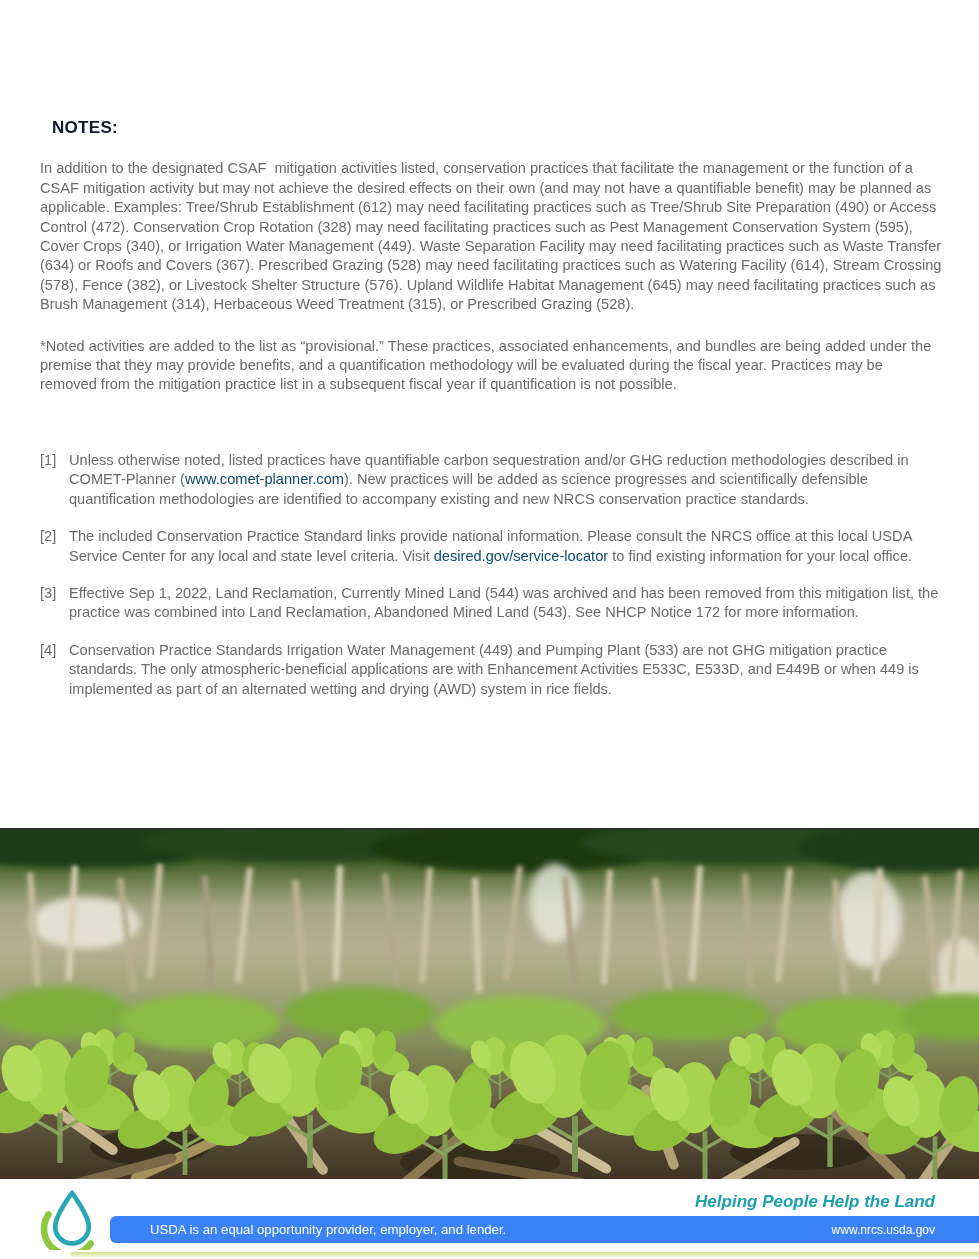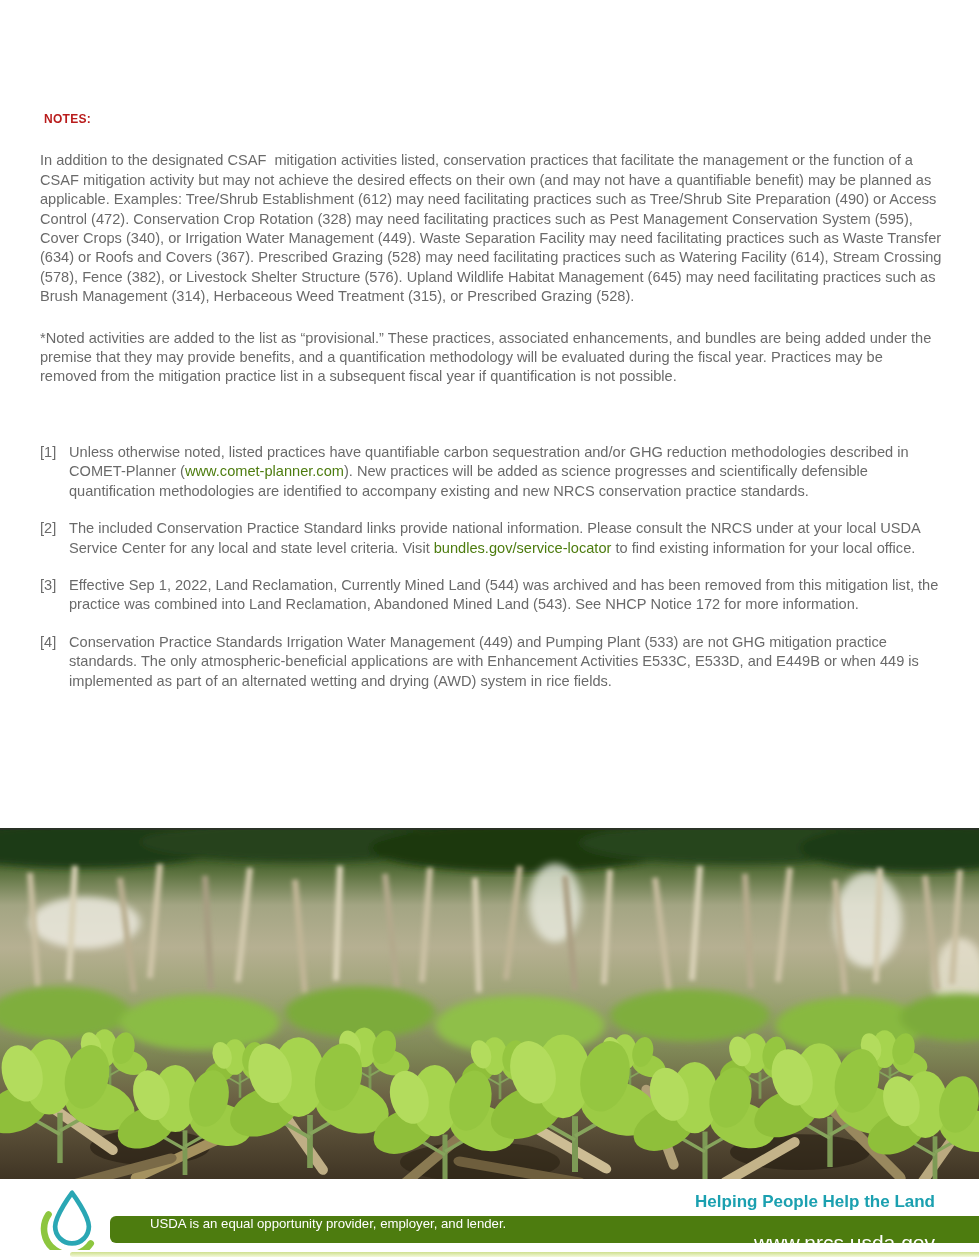--- a/index.html
+++ b/index.html
@@ -5,44 +5,44 @@
   html,body{margin:0;padding:0;}
   body{
     width:979px;height:1259px;position:relative;background:#ffffff;
     font-family:"Liberation Sans", sans-serif;overflow:hidden;
   }
   .content{
     position:absolute;top:106px;left:40px;right:36px;
     color:#6a6a6a;font-size:14.6px;line-height:19.4px;
   }
   .notes-heading{
-    color:#b91c1c;font-size:12px;font-weight:bold;letter-spacing:.3px;margin:4px;
+    color:#0f172a;font-size:17px;font-weight:bold;letter-spacing:.3px;margin:12px;
   }
   .para{margin:22px 0 0 0;white-space:pre-wrap;}
   .footnotes{margin-top:56px;}
   .footnote{display:flex;margin-bottom:18px;}
   .fn-marker{flex:0 0 29px;width:29px;}
   .fn-text{flex:1;}
-  .link{color:#4d7c0f;text-decoration:none;cursor:pointer;}
+  .link{color:#0c4a6e;text-decoration:none;cursor:pointer;}
   .photo{
     position:absolute;top:828px;left:0;width:979px;height:351px;overflow:hidden;
   }
   .photo svg{display:block;width:100%;height:100%;}
   .footer{position:absolute;top:1180px;left:0;right:0;height:79px;}
   .tagline{
     position:absolute;top:12px;right:44px;
-    color:#1ba0b0;font-size:17px;font-weight:bold;
+    color:#1ba0b0;font-size:17px;font-weight:bold;font-style:italic;
   }
   .green-bar{
     position:absolute;left:110px;right:0;top:36px;height:27px;
-    background:#4d7c0f;border-radius:6px 0 0 6px;
-    display:flex;align-items:flex-start;flex-direction:column;
+    background:#3b82f6;border-radius:6px 0 0 6px;
+    display:flex;align-items:center;
   }
   .bar-text{margin-left:40px;color:#ffffff;font-size:13.2px;}
-  .bar-url{margin-left:auto;margin-right:44px;color:#ffffff;font-size:21px;}
+  .bar-url{margin-left:auto;margin-right:44px;color:#ffffff;font-size:12px;}
   .logo{position:absolute;left:36px;top:10px;width:72px;height:60px;}
   .bottom-accent{
     position:absolute;left:70px;right:0;bottom:2px;height:5px;
     background:linear-gradient(#cfe08e,#f4f9dc);border-radius:4px 0 0 4px;
   }
 </style>
 </head>
 <body>
 
 <div class="content">
@@ -50,21 +50,21 @@
   <p class="para">In addition to the designated CSAF  mitigation activities listed, conservation practices that facilitate the management or the function of a CSAF mitigation activity but may not achieve the desired effects on their own (and may not have a quantifiable benefit) may be planned as applicable. Examples: Tree/Shrub Establishment (612) may need facilitating practices such as Tree/Shrub Site Preparation (490) or Access Control (472). Conservation Crop Rotation (328) may need facilitating practices such as Pest Management Conservation System (595), Cover Crops (340), or Irrigation Water Management (449). Waste Separation Facility may need facilitating practices such as Waste Transfer (634) or Roofs and Covers (367). Prescribed Grazing (528) may need facilitating practices such as Watering Facility (614), Stream Crossing (578), Fence (382), or Livestock Shelter Structure (576). Upland Wildlife Habitat Management (645) may need facilitating practices such as Brush Management (314), Herbaceous Weed Treatment (315), or Prescribed Grazing (528).</p>
   <p class="para">*Noted activities are added to the list as “provisional.” These practices, associated enhancements, and bundles are being added under the premise that they may provide benefits, and a quantification methodology will be evaluated during the fiscal year. Practices may be removed from the mitigation practice list in a subsequent fiscal year if quantification is not possible.</p>
 
   <div class="footnotes">
     <div class="footnote">
       <span class="fn-marker">[1]</span>
       <div class="fn-text"><span>Unless otherwise noted, listed practices have quantifiable carbon sequestration and/or GHG reduction methodologies described in COMET-Planner (</span><a class="link">www.comet-planner.com</a><span>). New practices will be added as science progresses and scientifically defensible quantification methodologies are identified to accompany existing and new NRCS conservation practice standards.</span></div>
     </div>
     <div class="footnote">
       <span class="fn-marker">[2]</span>
-      <div class="fn-text"><span>The included Conservation Practice Standard links provide national information. Please consult the NRCS under at your local USDA Service Center for any local and state level criteria. Visit </span><a class="link">bundles.gov/service-locator</a><span> to find existing information for your local office.</span></div>
+      <div class="fn-text"><span>The included Conservation Practice Standard links provide national information. Please consult the NRCS office at this local USDA Service Center for any local and state level criteria. Visit </span><a class="link">desired.gov/service-locator</a><span> to find existing information for your local office.</span></div>
     </div>
     <div class="footnote">
       <span class="fn-marker">[3]</span>
       <div class="fn-text">Effective Sep 1, 2022, Land Reclamation, Currently Mined Land (544) was archived and has been removed from this mitigation list, the practice was combined into Land Reclamation, Abandoned Mined Land (543). See NHCP Notice 172 for more information.</div>
     </div>
     <div class="footnote">
       <span class="fn-marker">[4]</span>
       <div class="fn-text">Conservation Practice Standards Irrigation Water Management (449) and Pumping Plant (533) are not GHG mitigation practice standards. The only atmospheric-beneficial applications are with Enhancement Activities E533C, E533D, and E449B or when 449 is implemented as part of an alternated wetting and drying (AWD) system in rice fields.</div>
     </div>
   </div>

